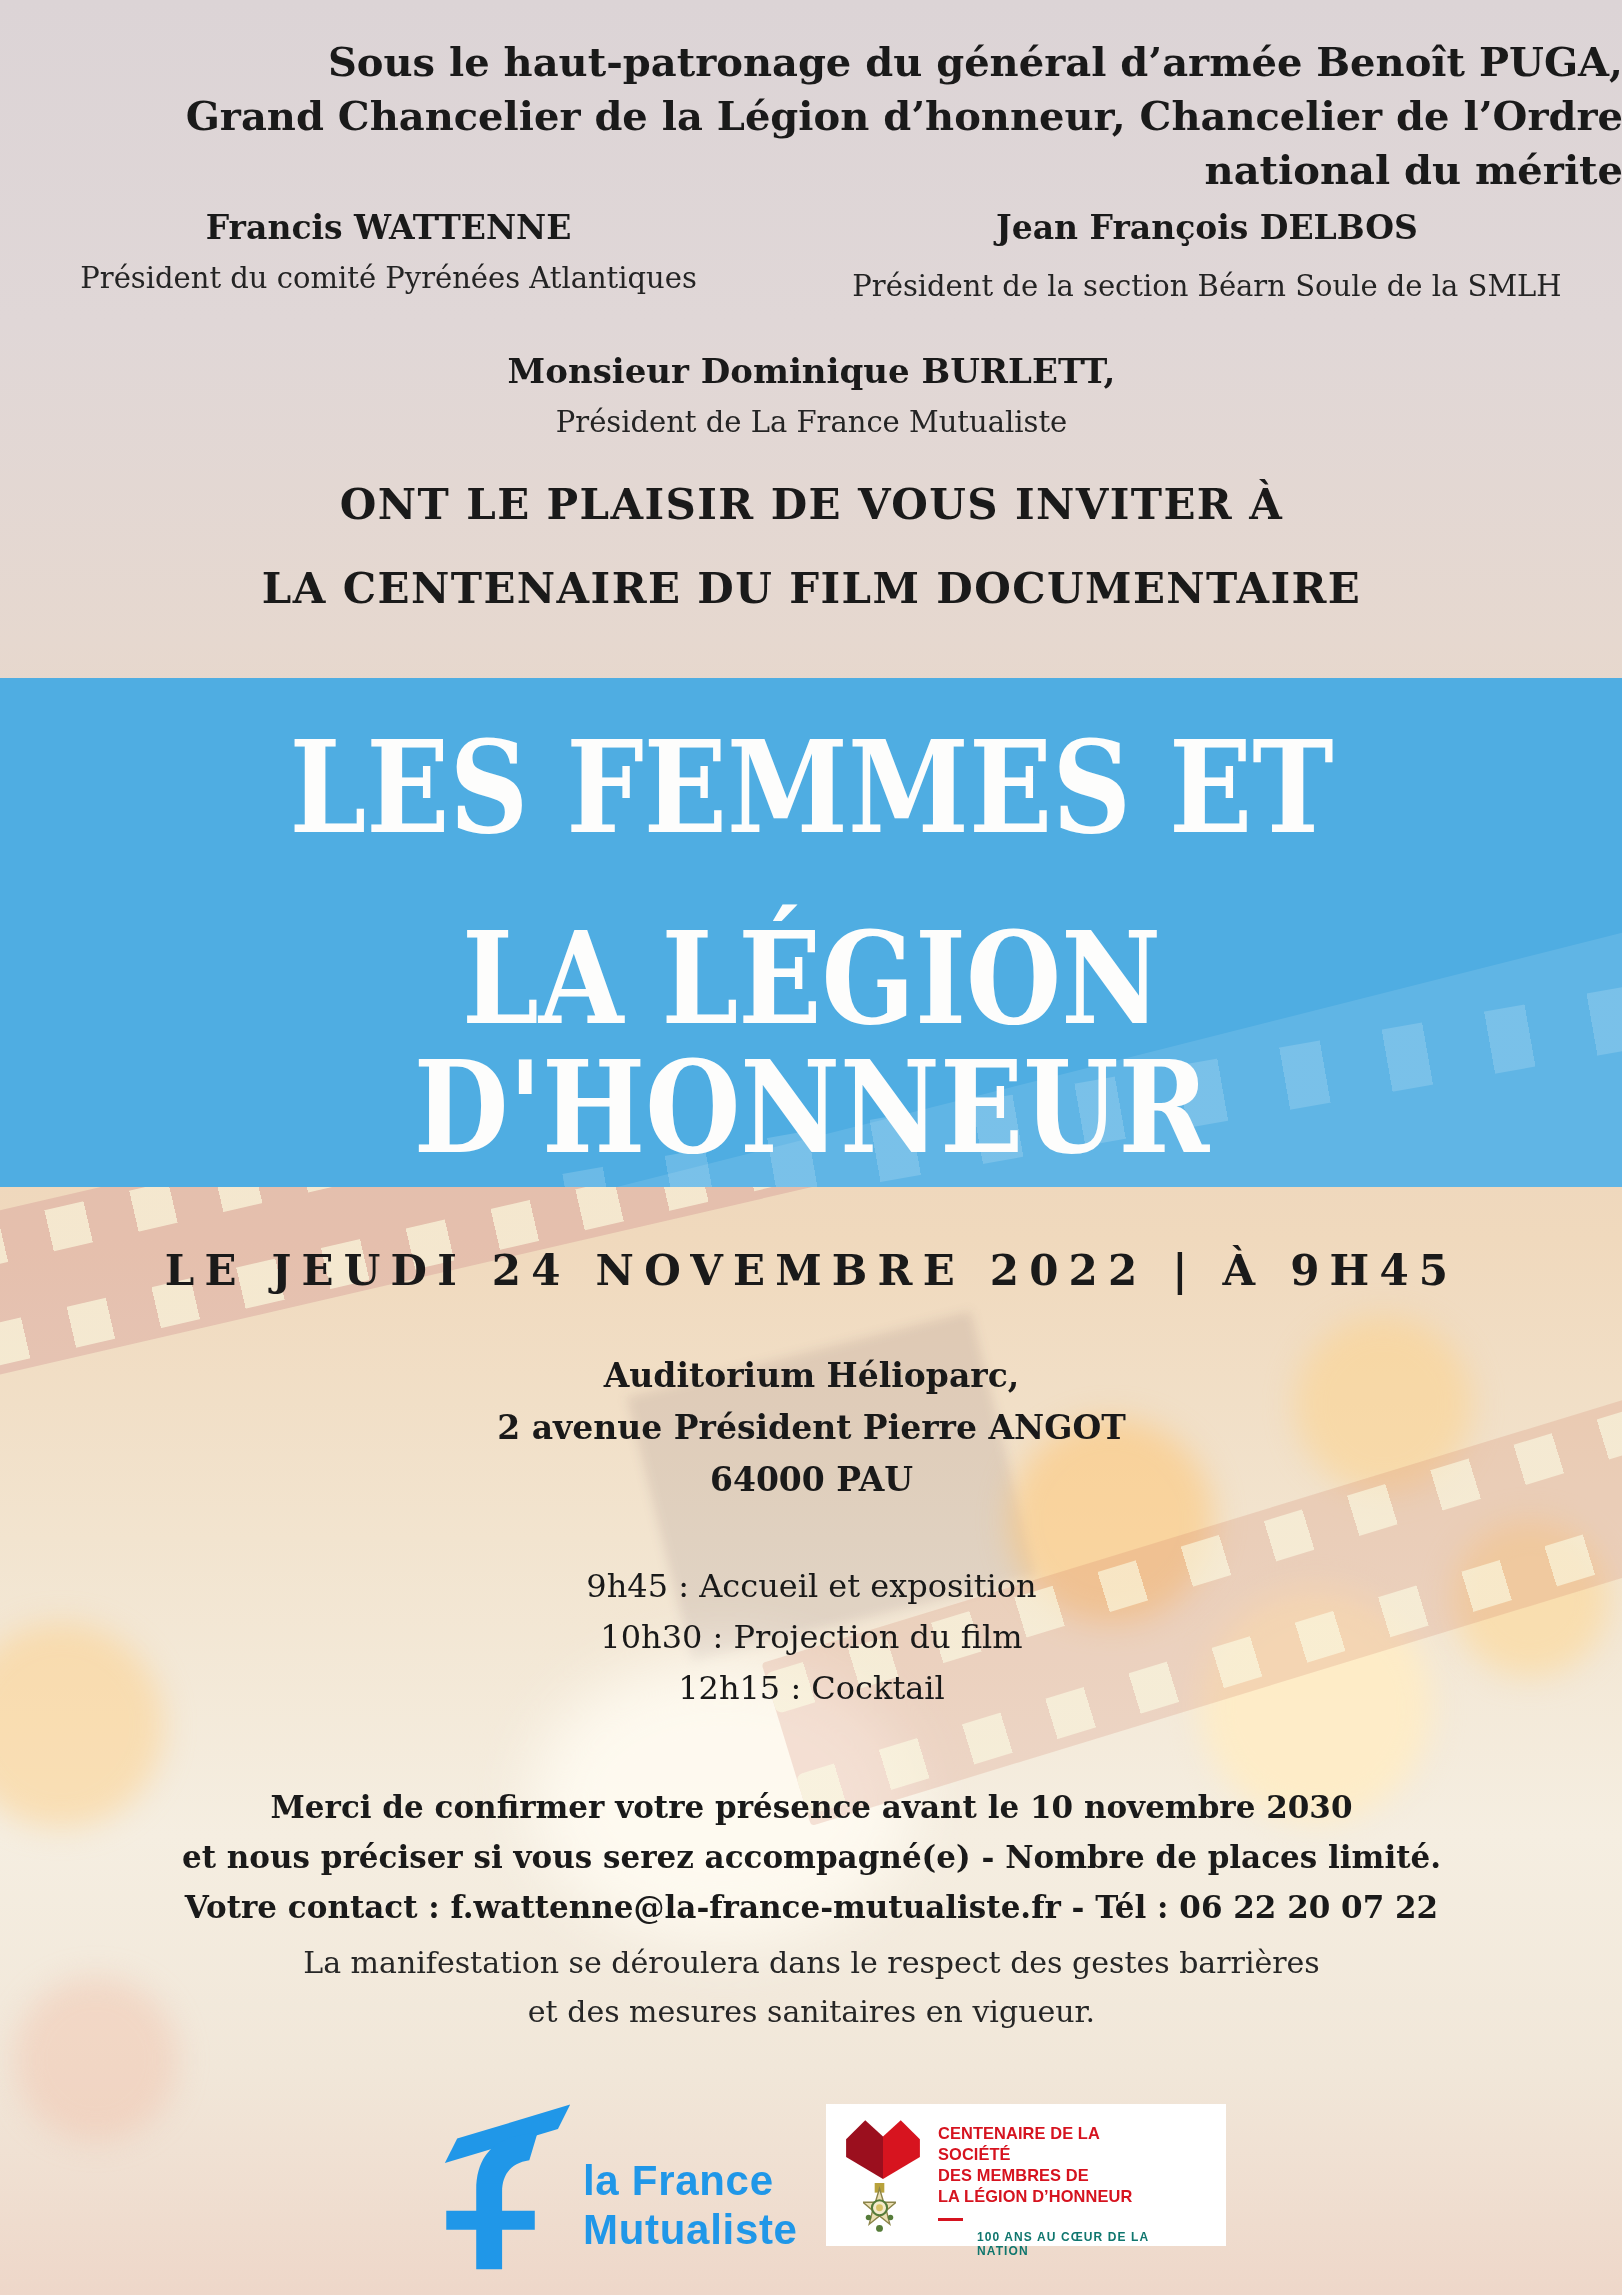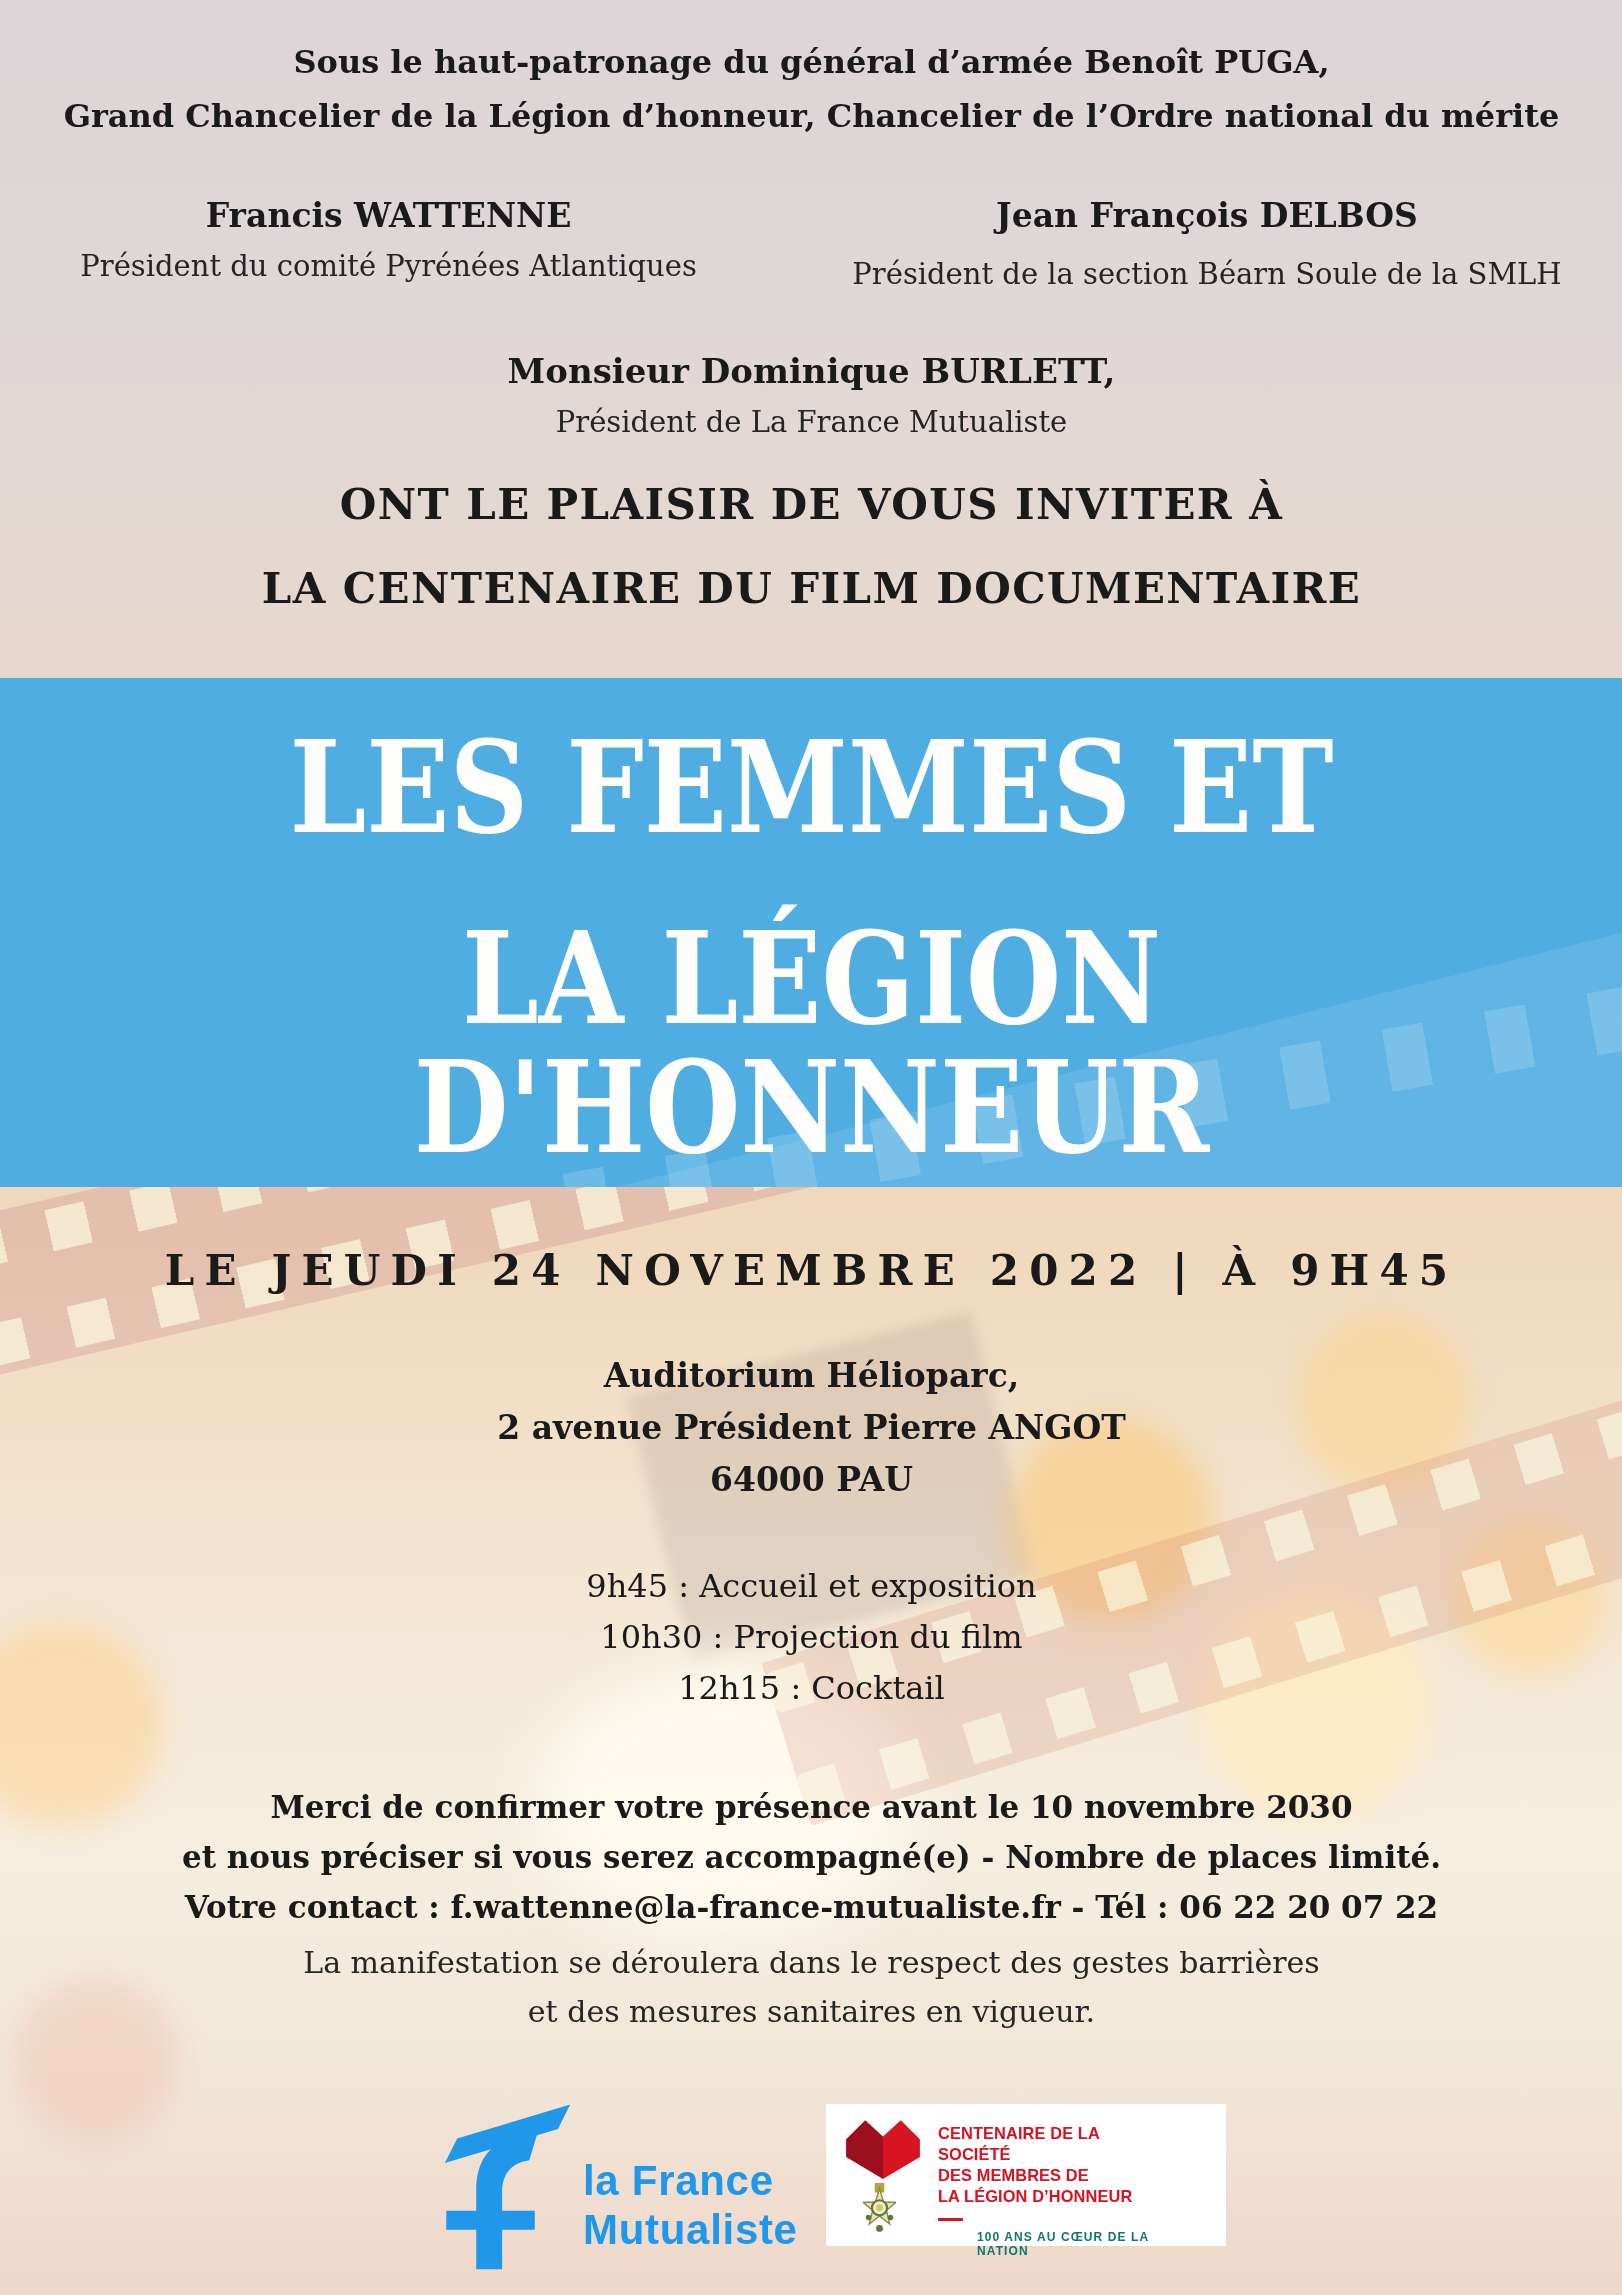--- a/index.html
+++ b/index.html
@@ -28,27 +28,27 @@
   .b2{left:1295px;top:1316px;width:177px;height:177px;background:rgba(255,208,128,0.45);}
   .b3{left:1200px;top:1589px;width:232px;height:232px;background:rgba(255,236,196,0.85);}
   .b4{left:1452px;top:1520px;width:157px;height:157px;background:rgba(255,214,140,0.5);}
   .b5{left:-41px;top:1623px;width:205px;height:205px;background:rgba(255,202,122,0.42);}
   .b6{left:13.6px;top:1977px;width:164px;height:164px;background:rgba(242,176,150,0.30);}
   .b7{left:532px;top:1657px;width:382px;height:286px;background:rgba(255,252,242,0.85);filter:blur(31px);}
 
   .center-text{position:absolute;left:0;right:0;text-align:center;z-index:2;}
   .center-text p{margin:0;}
 
-  .patronage{top:35px;font-size:32px;font-weight:bold;line-height:54px;}
+  .patronage{top:35px;font-size:40px;font-weight:bold;line-height:54px;text-align:right;}
 
   .hosts-row{position:absolute;top:196px;left:0;right:0;z-index:2;}
   .host{position:absolute;text-align:center;}
   .host-left{left:13.6px;width:750px;}
   .host-right{left:791px;width:832px;}
-  .host p{margin:0;}
+  .host p{margin:12px;}
   .host-name{font-size:33px;font-weight:bold;}
   .host-title{font-size:29px;margin-top:13.6px !important;color:#242424;}
   .host-right .host-title{margin-top:22px !important;}
   .host-center{top:351px;}
   .host-center .host-name{font-size:34px;font-weight:bold;}
   .host-center .host-title{font-size:29px;margin-top:12.3px;color:#242424;}
 
   .invite{top:480px;font-size:42px;font-weight:bold;letter-spacing:1.4px;}
   .invite p{margin:0 0 35px;}
 

